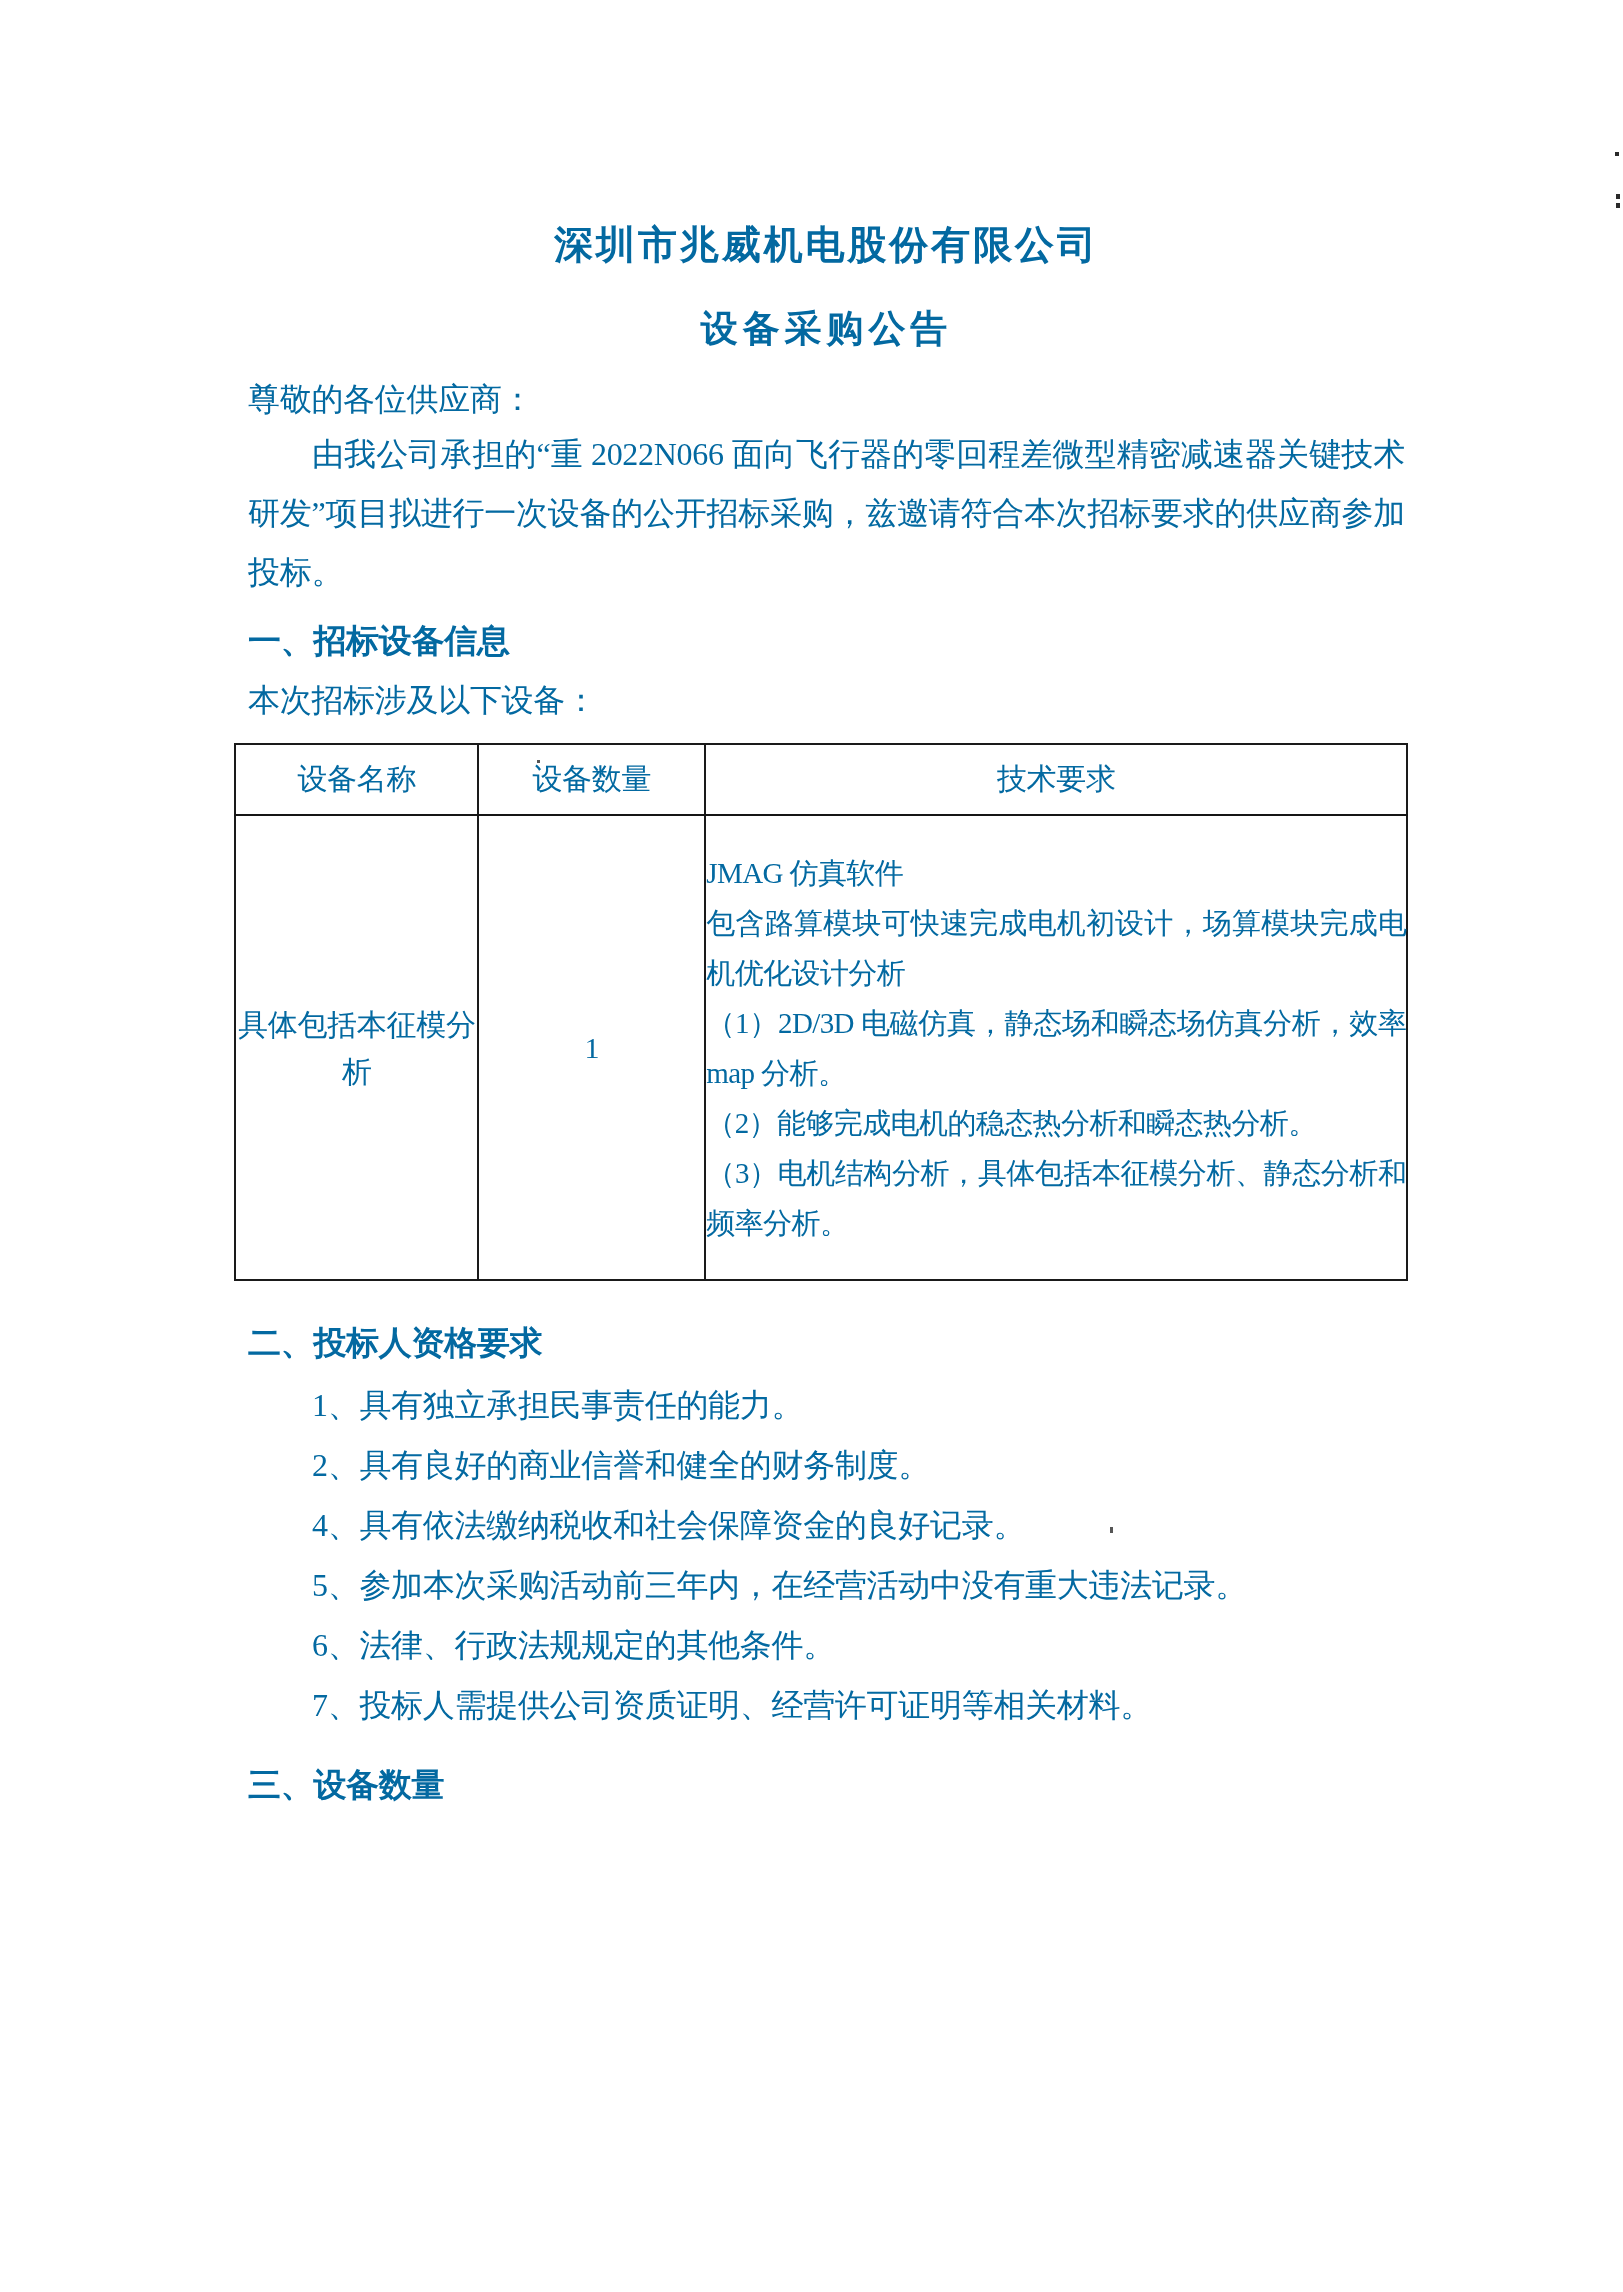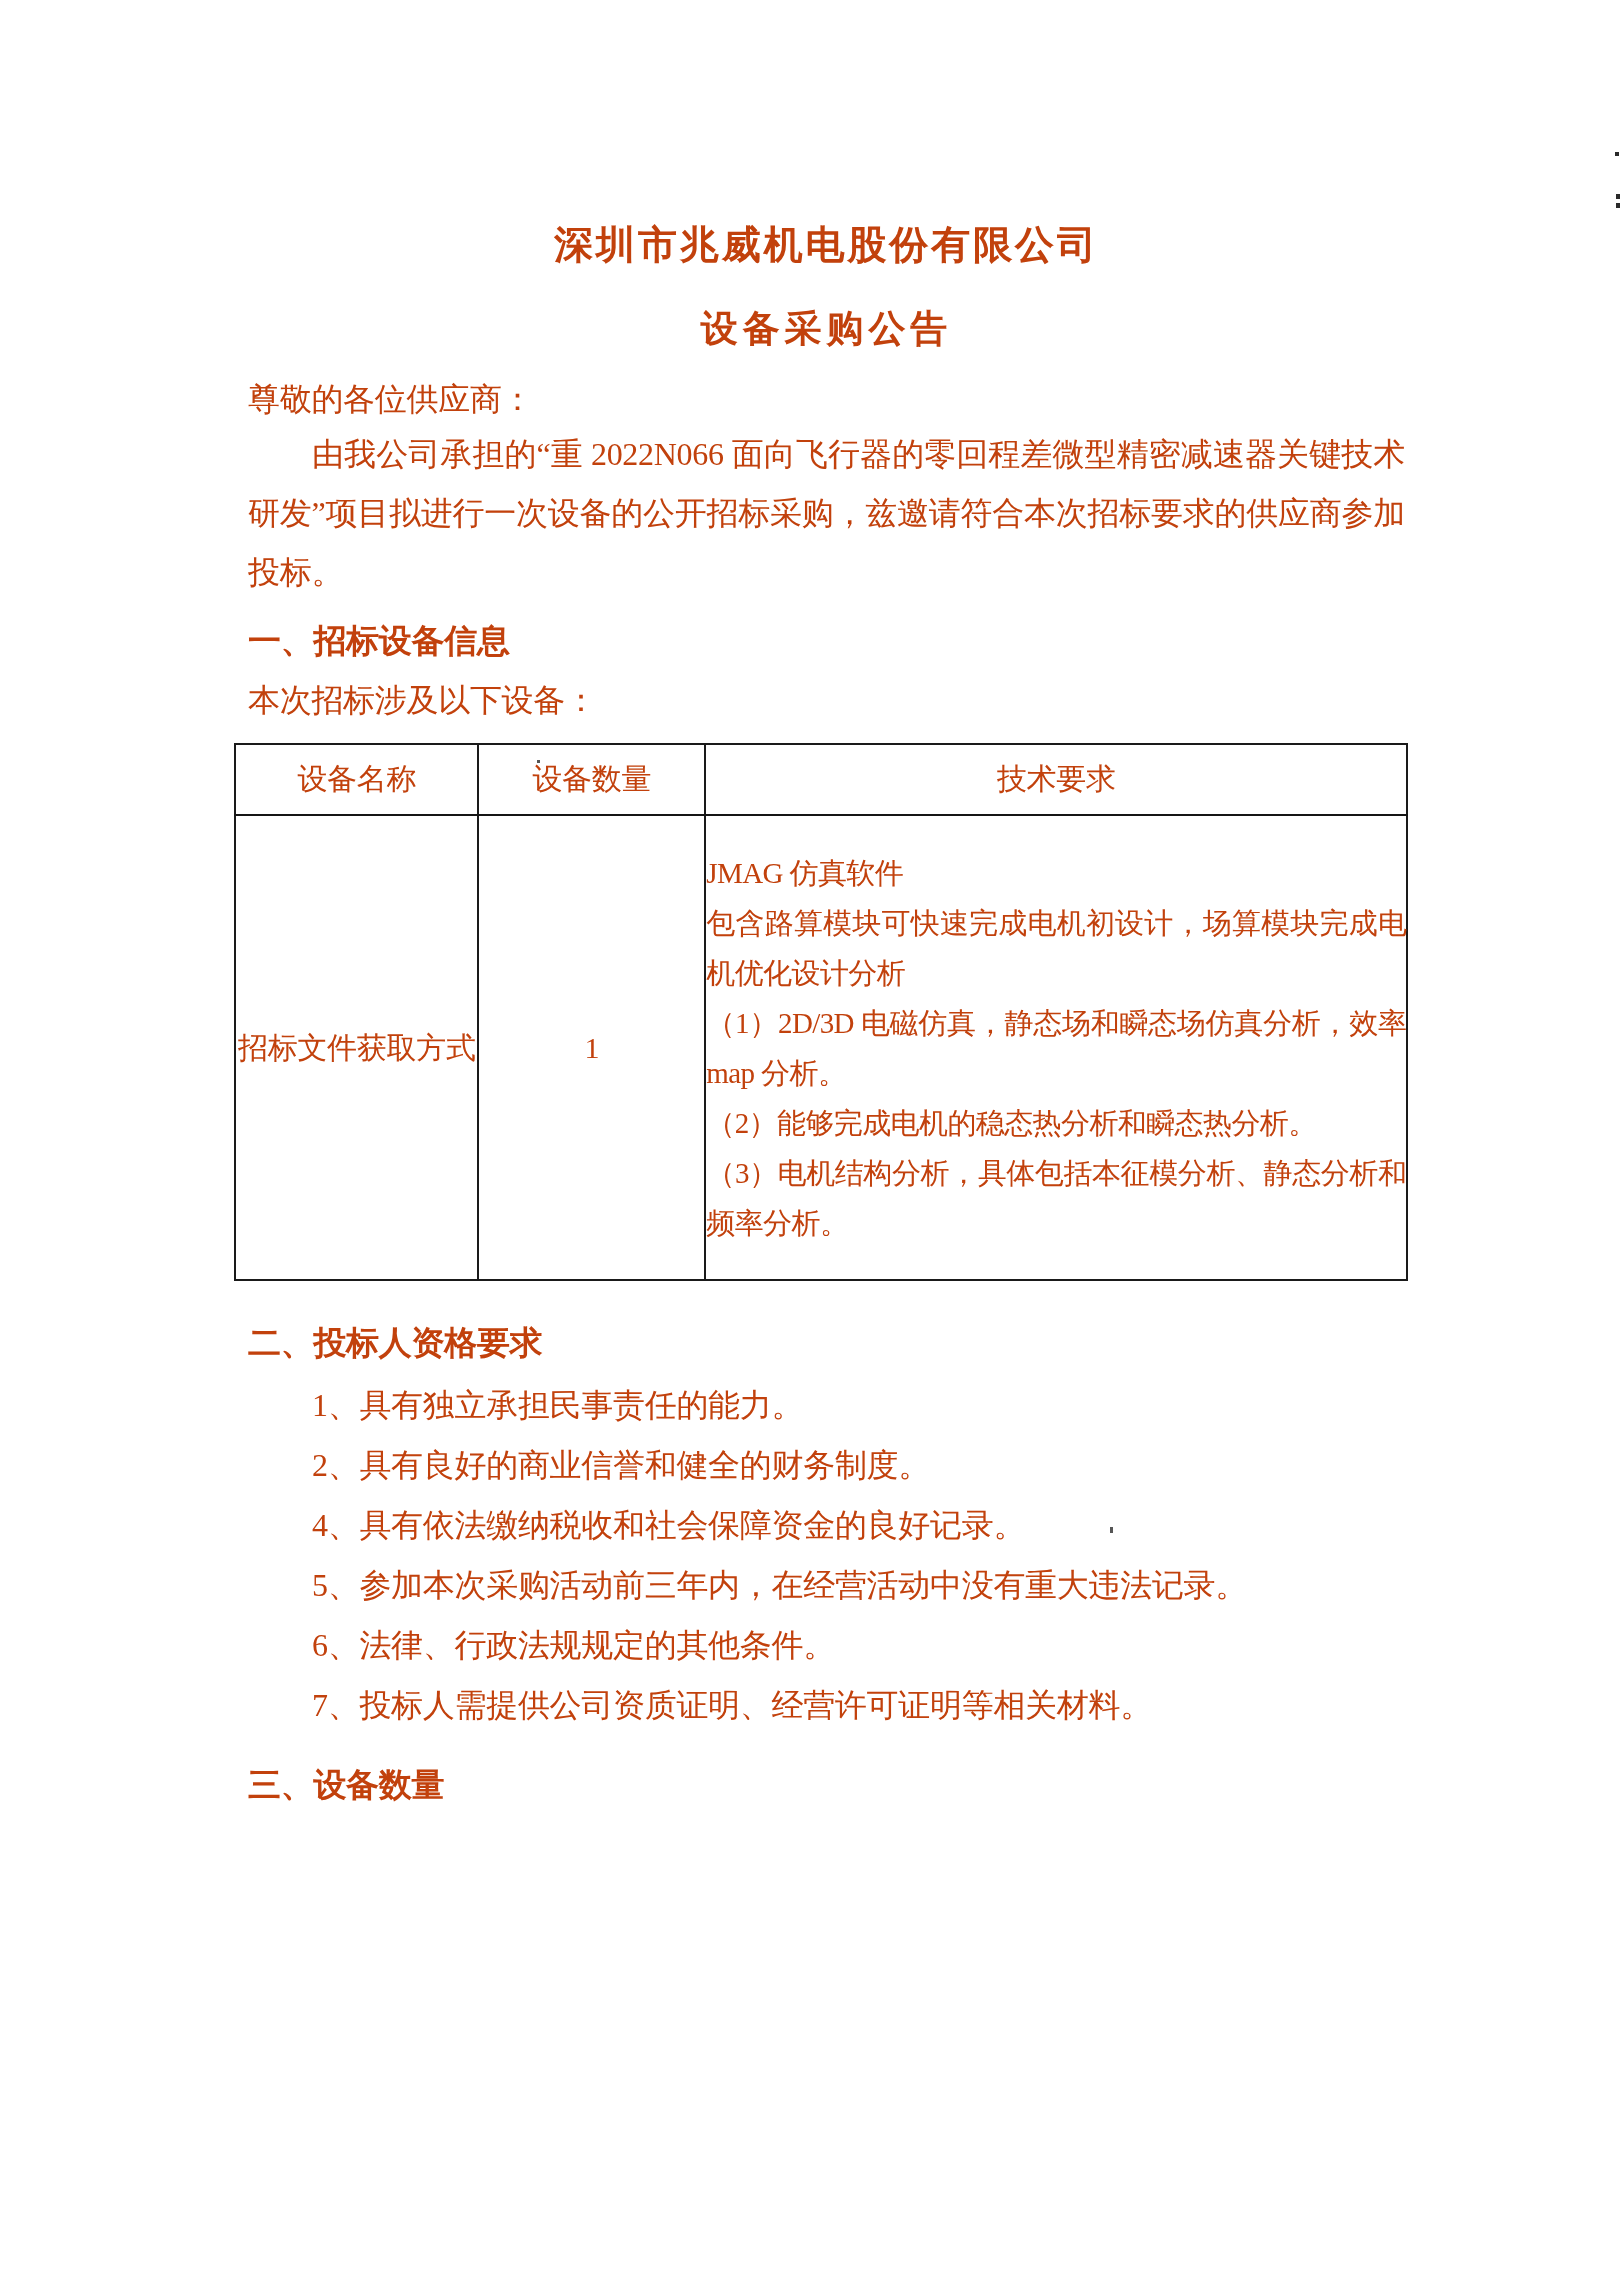--- a/index.html
+++ b/index.html
@@ -6,21 +6,21 @@
     margin: 0;
     padding: 0;
     background: #888;
   }
   .page {
     position: relative;
     width: 1623px;
     height: 2293px;
     margin: 0 auto;
     background: #ffffff;
-    color: #c2410c;
+    color: #0369a1;
     font-family: "Liberation Serif", "DejaVu Serif", serif;
     font-size: 32px;
     letter-spacing: -0.3px;
     overflow: hidden;
     box-sizing: border-box;
     padding: 222px 218px 0 248px;
   }
   .doc-title {
     text-align: center;
     font-size: 39px;
@@ -139,21 +139,21 @@
       </colgroup>
     <thead>
       <tr>
         <th>设备名称</th>
         <th>设备数量</th>
         <th>技术要求</th>
       </tr>
     </thead>
     <tbody>
       <tr>
-        <td class="cell-name">招标文件获取方式</td>
+        <td class="cell-name">具体包括本征模分析</td>
         <td class="cell-qty">1</td>
         <td class="cell-req">
           <p>JMAG 仿真软件</p>
           <p>包含路算模块可快速完成电机初设计，场算模块完成电机优化设计分析</p>
           <p>（1）2D/3D 电磁仿真，静态场和瞬态场仿真分析，效率 map 分析。</p>
           <p>（2）能够完成电机的稳态热分析和瞬态热分析。</p>
           <p>（3）电机结构分析，具体包括本征模分析、静态分析和频率分析。</p>
         </td>
       </tr>
     </tbody>

